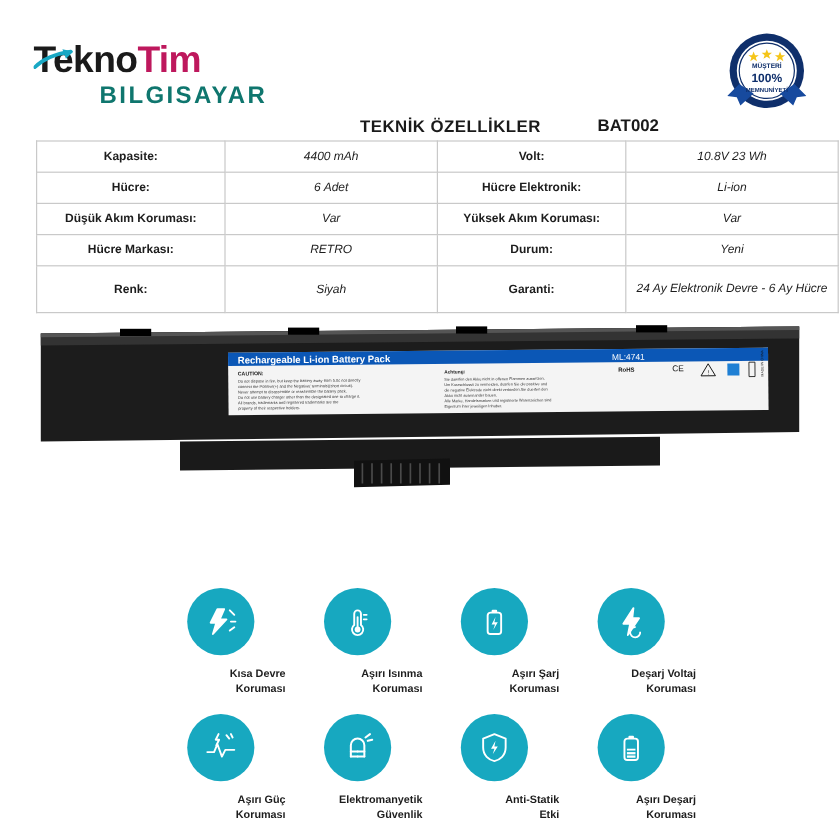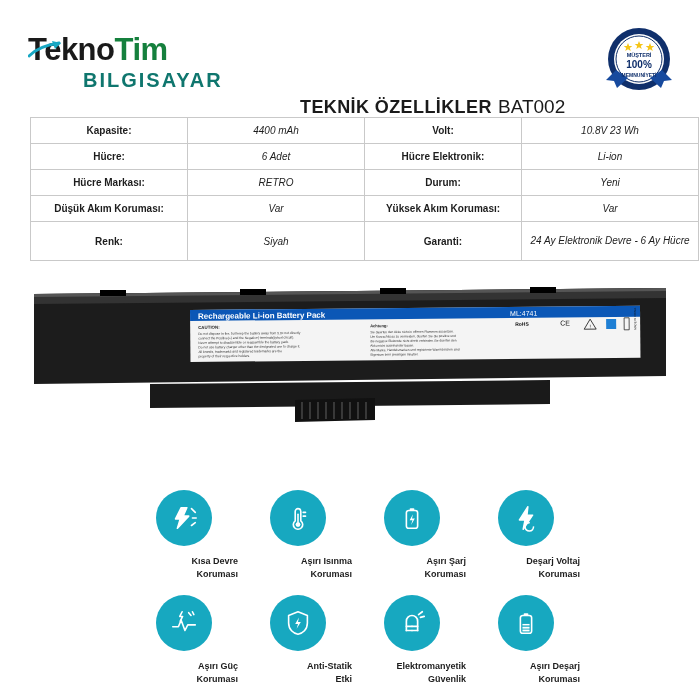--- a/index.html
+++ b/index.html
@@ -30,21 +30,21 @@
     width: 260px;
   }
   .logo-main {
     font-size: 31px;
     font-weight: bold;
     letter-spacing: -0.5px;
     line-height: 1;
     color: #1a1a1a;
   }
   .logo-main .tek { color: #1a1a1a; }
-  .logo-main .tim { color: #15803d; }
+  .logo-main .tim { color: #be185d; }
   .logo-sub {
     font-size: 20px;
     font-weight: bold;
     color: #0f766e;
     letter-spacing: 2px;
     margin-top: 4px;
     margin-left: 55px;
   }
   .logo-swoosh {
     position: absolute;
@@ -61,31 +61,31 @@
     top: 26px;
     width: 66px;
     height: 66px;
   }
 
   
   .spec-title {
     position: absolute;
     left: 300px;
     top: 97px;
-    font-size: 18px;
+    font-size: 14px;
     font-weight: bold;
     letter-spacing: 0.4px;
     color: #1a1a1a;
   }
   .model-code {
     position: absolute;
     left: 498px;
     top: 96px;
-    font-size: 19px;
-    font-weight: normal;
+    font-size: 14px;
+    font-weight: bold;
     color: #1a1a1a;
   }
 
   
   .spec-table {
     position: absolute;
     left: 30px;
     top: 117px;
     width: 640px;
     border-collapse: collapse;
@@ -102,21 +102,21 @@
   }
   .spec-table td.k { font-weight: bold; width: 150px; }
   .spec-table td.v { width: 170px; font-style: italic; }
   .tall { height: 34px !important; }
   .two-line { line-height: 1.25; }
 
   
   .battery-wrap {
     position: absolute;
     left: 30px;
-    top: 272px;
+    top: 256px;
     width: 640px;
     height: 160px;
     text-align: right;
   }
 
   
   .features {
     position: absolute;
     left: 130px;
     top: 490px;
@@ -195,30 +195,30 @@
       <td class="k">Volt:</td>
       <td class="v">10.8V 23 Wh</td>
     </tr>
     <tr>
       <td class="k">Hücre:</td>
       <td class="v">6 Adet</td>
       <td class="k">Hücre Elektronik:</td>
       <td class="v">Li-ion</td>
     </tr>
     <tr>
+      <td class="k">Düşük Akım Koruması:</td>
+      <td class="v">Var</td>
+      <td class="k">Yüksek Akım Koruması:</td>
+      <td class="v">Var</td>
+    </tr>
+    <tr>
       <td class="k">Hücre Markası:</td>
       <td class="v">RETRO</td>
       <td class="k">Durum:</td>
       <td class="v">Yeni</td>
-    </tr>
-    <tr>
-      <td class="k">Düşük Akım Koruması:</td>
-      <td class="v">Var</td>
-      <td class="k">Yüksek Akım Koruması:</td>
-      <td class="v">Var</td>
     </tr>
     <tr>
       <td class="k tall">Renk:</td>
       <td class="v tall">Siyah</td>
       <td class="k tall">Garanti:</td>
       <td class="v tall two-line">24 Ay Elektronik Devre - 6 Ay Hücre</td>
     </tr>
   </tbody>
 </table>
 
@@ -343,47 +343,47 @@
           <path d="M14 4 L11.5 9 L14.5 9 L12 14"></path>
           <path d="M21 5 L23.5 8 M25 4 L26.5 7"></path>
         </svg>
       </div>
       <div class="feat-label">Aşırı Güç
 Koruması</div>
     </div>
 
     <div class="feat">
       <div class="feat-circle">
-        <svg viewBox="0 0 32 32" width="30" height="30" fill="none" stroke="#fff" stroke-width="1.7" stroke-linejoin="round">
-          <path d="M16 4 L26 8 V16 c0 7 -5 11 -10 12 c-5 -1 -10 -5 -10 -12 V8 Z"></path>
-          <path d="M17 10 L13 17 L16 17 L14.5 22 L19 15 L16 15 Z" fill="#fff" stroke="none"></path>
-        </svg>
-      </div>
-      <div class="feat-label">Anti-Statik
-Etki</div>
-    </div>
-
-    <div class="feat">
-      <div class="feat-circle">
         <svg viewBox="0 0 32 32" width="30" height="30" fill="none" stroke="#fff" stroke-width="1.8" stroke-linecap="round">
           <path d="M10 24 V14 a6 6 0 0 1 12 0 V24"></path>
           <line x1="10" y1="19.5" x2="16" y2="19.5"></line>
           <line x1="16" y1="19.5" x2="22" y2="19.5"></line>
           <line x1="10" y1="24" x2="16" y2="24"></line>
           <line x1="16" y1="24" x2="22" y2="24"></line>
           <path d="M23 7 L27 4 M25 10 L29 9"></path>
         </svg>
       </div>
       <div class="feat-label">Elektromanyetik
 Güvenlik</div>
     </div>
 
     <div class="feat">
       <div class="feat-circle">
         <svg viewBox="0 0 32 32" width="30" height="30" fill="none" stroke="#fff" stroke-width="1.7" stroke-linejoin="round">
+          <path d="M16 4 L26 8 V16 c0 7 -5 11 -10 12 c-5 -1 -10 -5 -10 -12 V8 Z"></path>
+          <path d="M17 10 L13 17 L16 17 L14.5 22 L19 15 L16 15 Z" fill="#fff" stroke="none"></path>
+        </svg>
+      </div>
+      <div class="feat-label">Anti-Statik
+Etki</div>
+    </div>
+
+    <div class="feat">
+      <div class="feat-circle">
+        <svg viewBox="0 0 32 32" width="30" height="30" fill="none" stroke="#fff" stroke-width="1.7" stroke-linejoin="round">
           <rect x="10" y="8" width="12" height="19" rx="2.5"></rect>
           <rect x="13.5" y="5.5" width="5" height="2.5" rx="1" fill="#fff" stroke="none"></rect>
           <rect x="12.2" y="20" width="7.6" height="2" fill="#fff" stroke="none"></rect>
           <rect x="12.2" y="23" width="7.6" height="2" fill="#fff" stroke="none"></rect>
           <rect x="12.2" y="17" width="7.6" height="1.6" fill="#fff" stroke="none"></rect>
         </svg>
       </div>
       <div class="feat-label">Aşırı Deşarj
 Koruması</div>
     </div>

